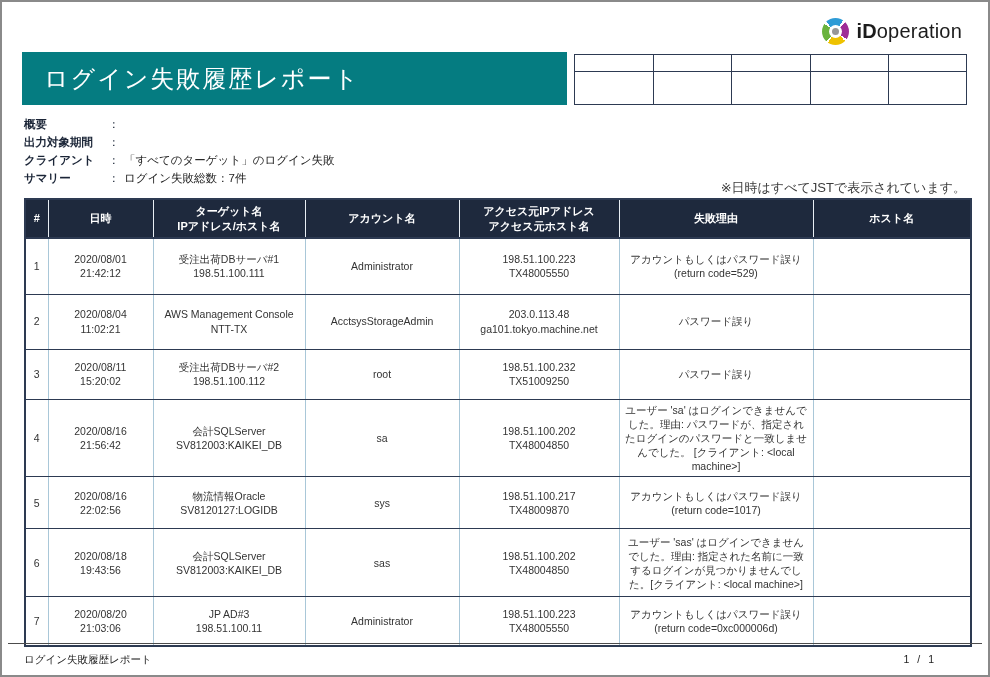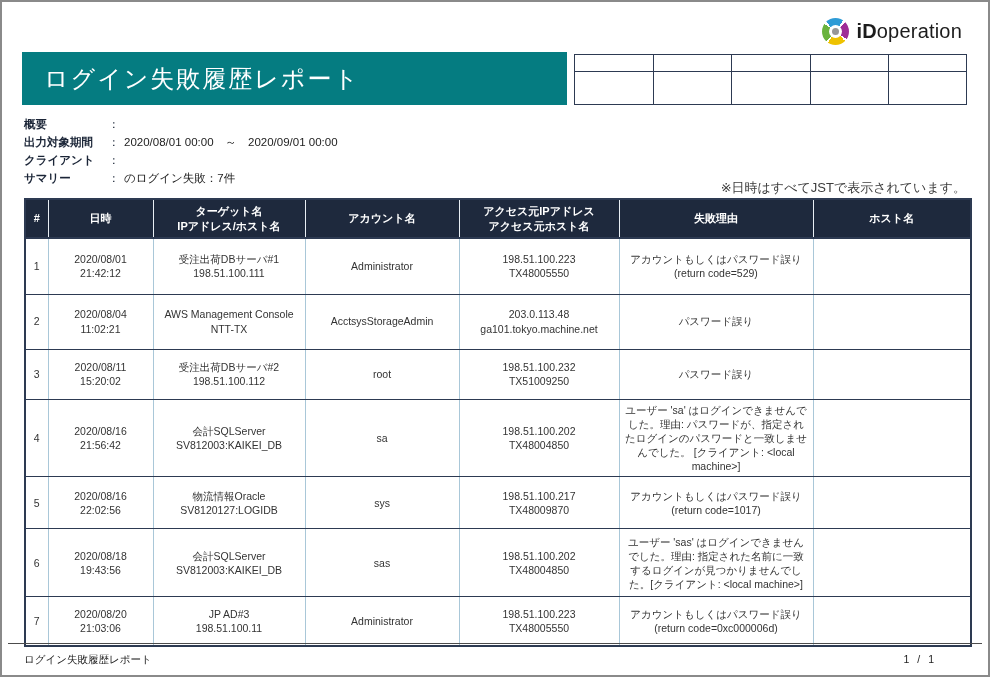--- a/index.html
+++ b/index.html
@@ -120,30 +120,30 @@
   </div>
 
   <div class="meta">
     <div class="meta-row">
       <span class="meta-label">概要</span>
       <span class="meta-colon">：</span>
     </div>
     <div class="meta-row">
       <span class="meta-label">出力対象期間</span>
       <span class="meta-colon">：</span>
-      <span class="meta-value">2020/08/01 00:00　～　2020/09/01 00:00</span>
     </div>
     <div class="meta-row">
       <span class="meta-label">クライアント</span>
       <span class="meta-colon">：</span>
+      <span class="meta-value">「すべてのターゲット」のログイン失敗</span>
     </div>
     <div class="meta-row">
       <span class="meta-label">サマリー</span>
       <span class="meta-colon">：</span>
-      <span class="meta-value">のログイン失敗：7件</span>
+      <span class="meta-value">ログイン失敗総数：7件</span>
     </div>
   </div>
 
   <div class="jst-note">※日時はすべてJSTで表示されています。</div>
 
   <table class="report">
     <colgroup>
       <col style="width:23px">
         <col style="width:105px">
         <col style="width:152px">

